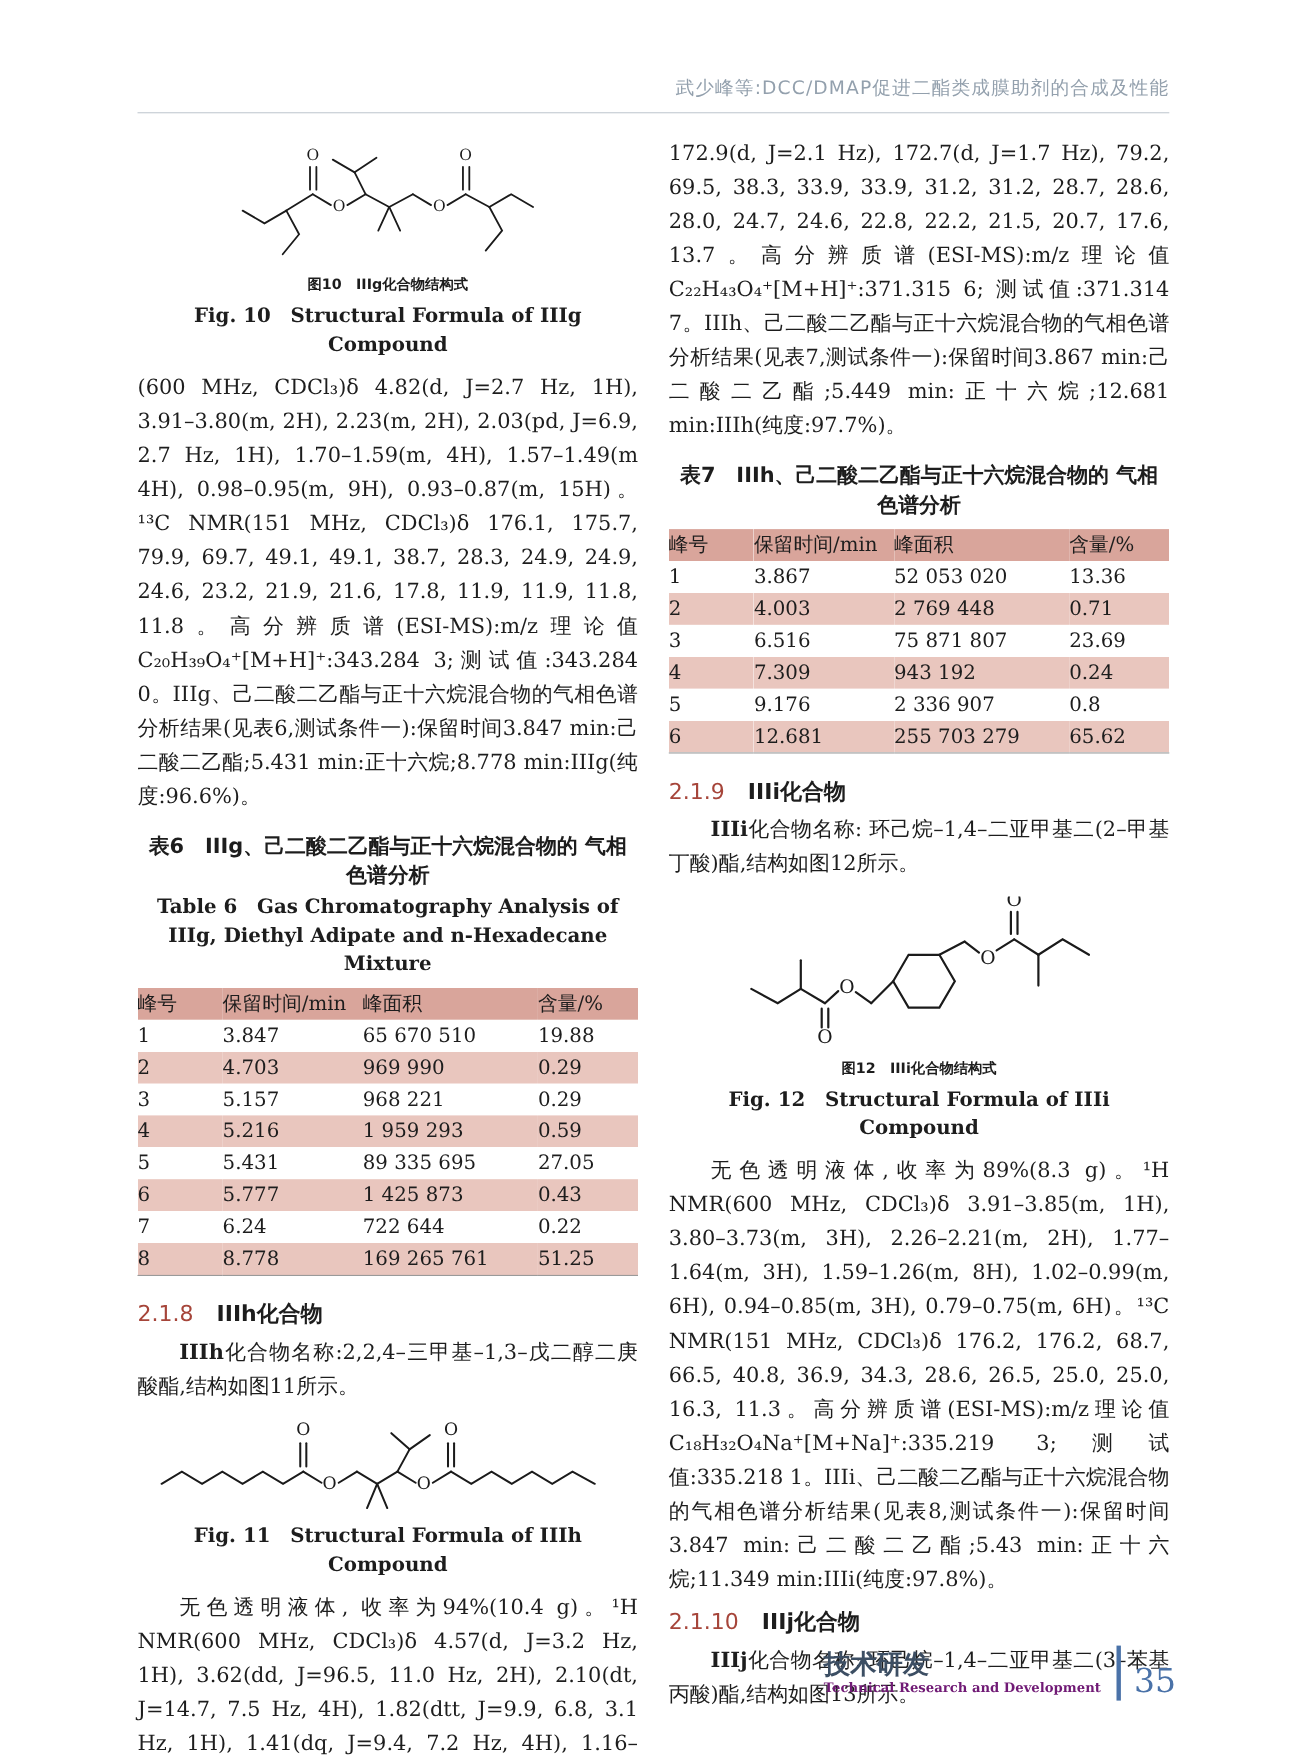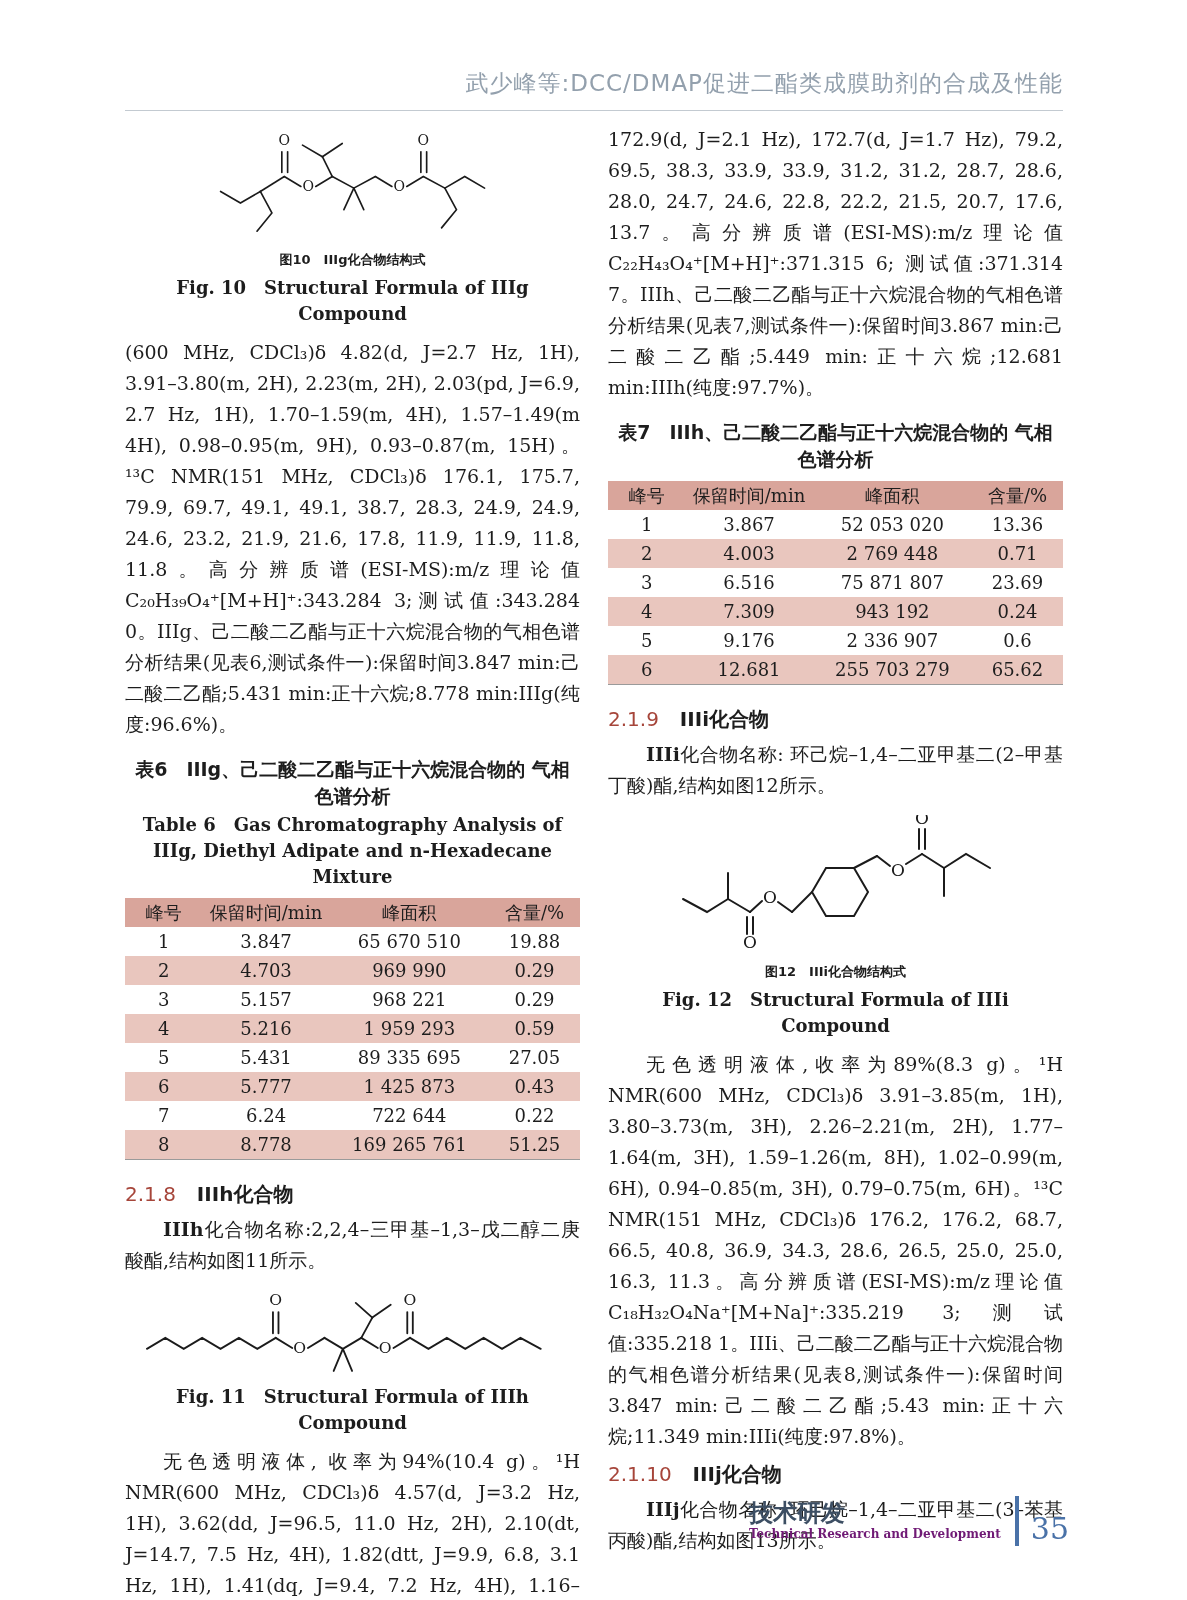--- a/index.html
+++ b/index.html
@@ -9,21 +9,21 @@
     font-family:"DejaVu Serif", serif; color:#1d1d1d;
   }
   
   .page-header {
     position:absolute; top:68px; left:125px; right:124px;
     text-align:right; padding-bottom:11px;
     border-bottom:1.5px solid #c3cad1;
   }
   .running-title {
     font-family:"DejaVu Sans", sans-serif;
-    font-size:23px; color:#93a0ad; letter-spacing:1px;
+    font-size:17px; color:#93a0ad; letter-spacing:1px;
   }
   
   .content {
     position:absolute; top:124px; left:125px; right:124px;
     display:flex; gap:28px;
   }
   .column { width:455px; }
   .para {
     margin:0; font-size:19px; line-height:31px; text-align:justify;
   }
@@ -41,21 +41,21 @@
   .cap-en {
     font-family:"DejaVu Serif", serif; font-weight:bold;
     font-size:18px; line-height:26px; margin-top:2px;
   }
   
   .table-caption { text-align:center; margin:16px 6px 8px 6px; }
   .table-caption .cap-cn { font-size:19px; margin-top:0; }
   .table-caption .cap-en { font-size:18px; }
   table.data-table {
     width:100%; border-collapse:collapse; table-layout:fixed;
-    font-size:18px; text-align:center;
+    font-size:18px; text-align:left;
     border-bottom:1px solid #9a9a9a;
   }
   table.data-table thead tr { background:#d9a59b; }
   table.data-table tbody tr:nth-child(even) { background:#e9c6be; }
   table.data-table th, table.data-table td {
     font-weight:normal; padding:0; height:29px; line-height:29px;
     white-space:nowrap; overflow:hidden;
   }
   table.data-table col.c1 { width:17%; }
   table.data-table col.c2 { width:28%; }
@@ -300,21 +300,21 @@
             <tr>
               <td>4</td>
               <td>7.309</td>
               <td>943 192</td>
               <td>0.24</td>
             </tr>
             <tr>
               <td>5</td>
               <td>9.176</td>
               <td>2 336 907</td>
-              <td>0.6</td>
+              <td>0.8</td>
             </tr>
             <tr>
               <td>6</td>
               <td>12.681</td>
               <td>255 703 279</td>
               <td>65.62</td>
             </tr>
           </tbody>
       </table>
 

